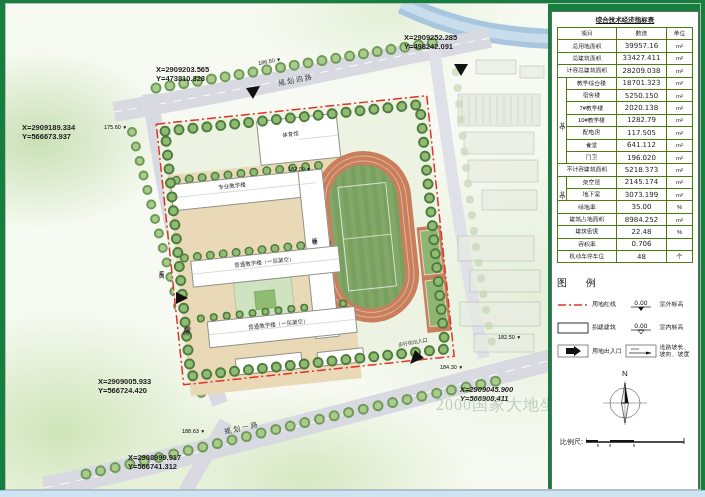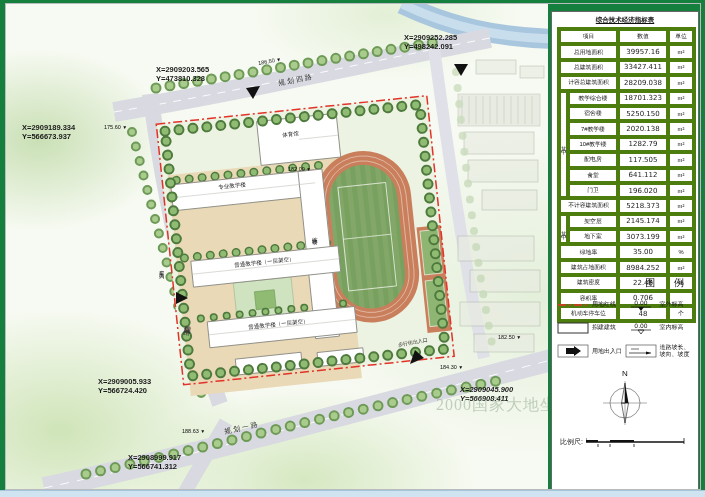--- a/index.html
+++ b/index.html
@@ -28,26 +28,26 @@
   .ent{font-size:5px;color:#222;}
   .vert{writing-mode:vertical-rl;letter-spacing:1px;}
   .watermark{font-size:16px;color:rgba(130,155,130,.45);letter-spacing:1px;font-family:Liberation Serif, serif;}
   
   #panel{position:absolute;left:551px;top:11px;width:146px;height:477px;background:#fff;
     border:1px solid #666;}
   #tbl-title{position:absolute;left:0;top:4px;width:100%;text-align:center;
     font-size:6.5px;font-weight:bold;text-decoration:underline;color:#111;}
   #ind-table{position:absolute;left:5px;top:15px;width:135px;border-collapse:collapse;
     table-layout:fixed;}
-  #ind-table td,#ind-table th{border:4px solid #4d7c0f;padding:0;height:11.4px;
+  #ind-table td,#ind-table th{border:1px solid #4d7c0f;padding:0;height:11.4px;
     font-size:5.8px;font-weight:normal;text-align:center;color:#111;overflow:hidden;}
   #ind-table .val{font-size:7px;font-family:"DejaVu Sans",sans-serif;color:#222;}
   #ind-table .grp{writing-mode:vertical-rl;letter-spacing:3px;width:9px;}
   #legend{position:absolute;left:5px;top:262px;width:135px;}
-  #legend-title{text-align:right;font-size:10px;letter-spacing:8px;color:#111;margin:2px 0 8px 0;}
+  #legend-title{text-align:left;font-size:10px;letter-spacing:8px;color:#111;margin:2px 0 8px 0;}
   .lg-row{display:flex;align-items:center;margin-bottom:9px;}
   .lg-cell{display:flex;align-items:center;width:50%;}
   .lg-sw{width:32px;height:14px;flex:0 0 32px;margin-right:3px;position:relative;}
   .lg-lb{font-size:6px;color:#111;line-height:1.2;}
   #compass{position:absolute;left:50px;top:355px;}
   #scale-row{position:absolute;left:8px;top:424px;width:130px;display:flex;align-items:center;}
   #scale-label{font-size:7px;color:#111;margin-right:3px;}
   #sheet-title{position:absolute;left:0;top:444px;width:100%;text-align:center;
     font-size:17px;font-weight:bold;letter-spacing:7px;color:#1a1a1a;}
 </style>

